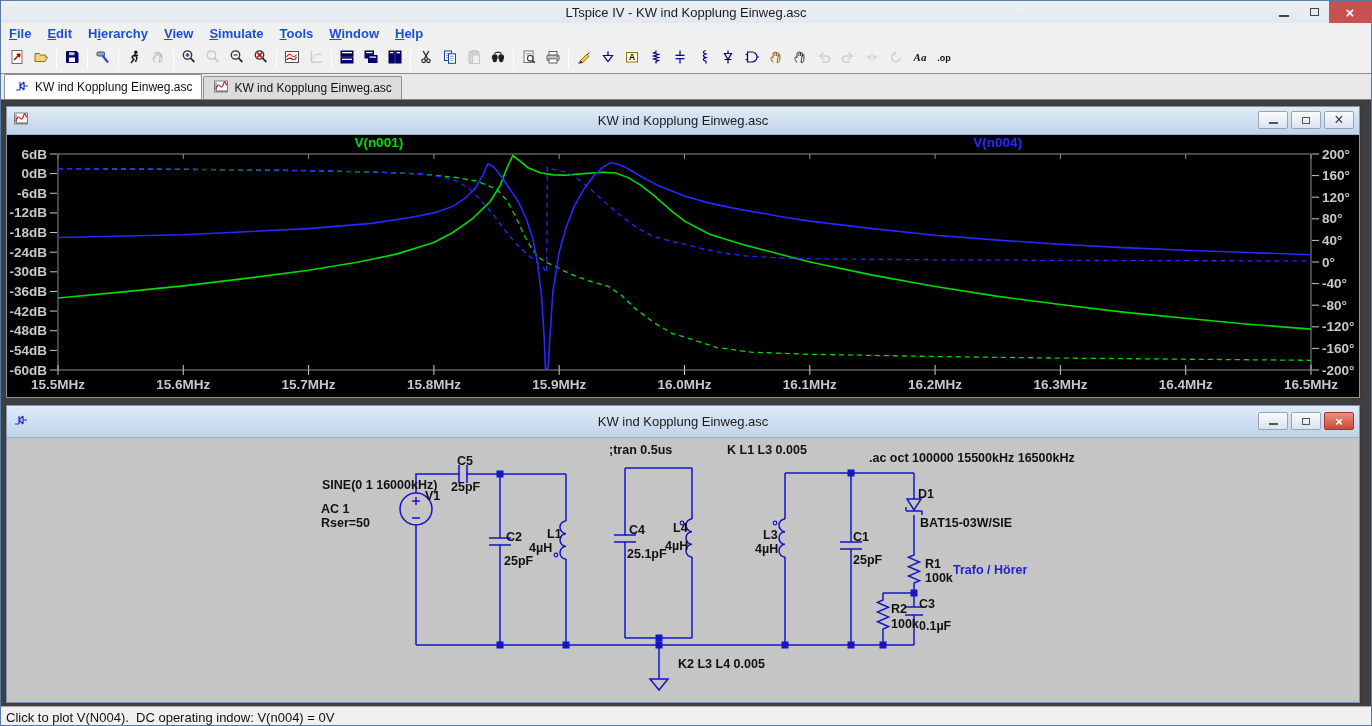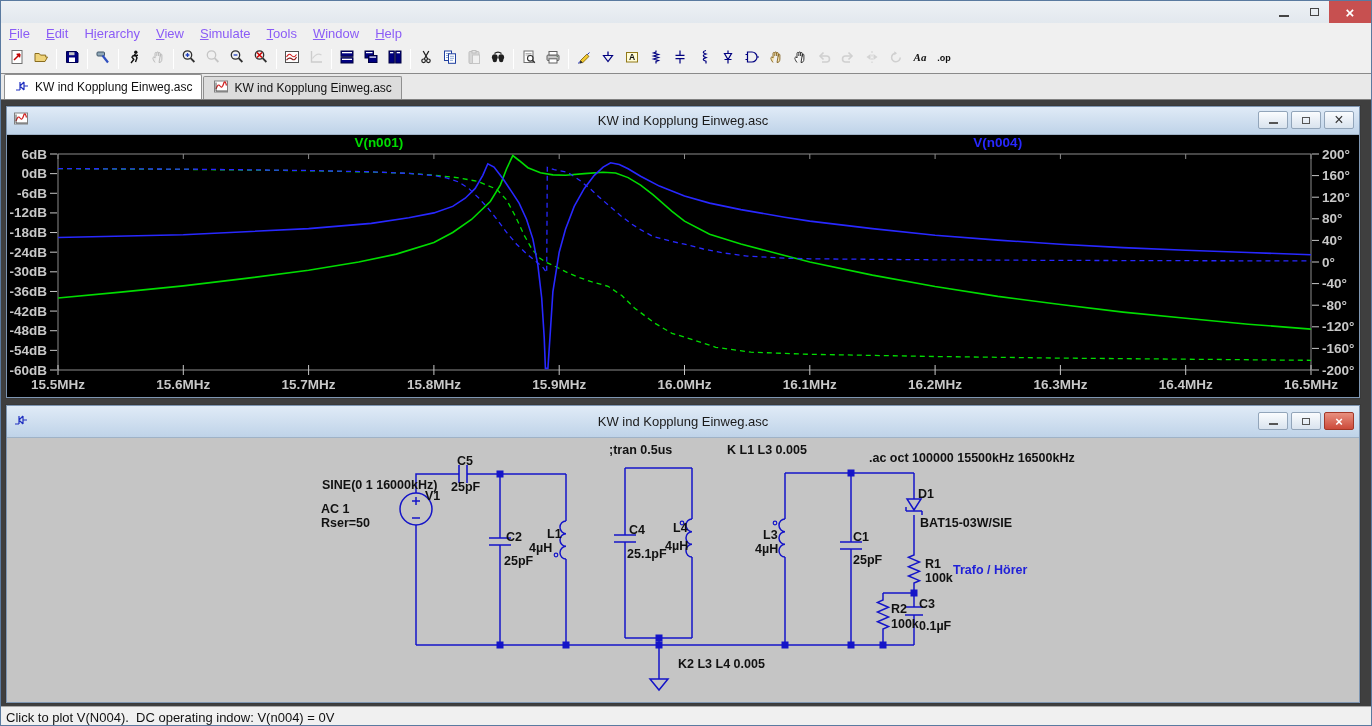--- a/index.html
+++ b/index.html
@@ -9,21 +9,21 @@
   
   .titlebar{height:22px;background:linear-gradient(#EDF1F5,#E2E8EE);display:flex;align-items:center;position:relative;justify-content:flex-end;}
   .titlebar .apptitle{position:absolute;left:0;right:0;text-align:center;font-size:13px;color:#1a1a1a;}
   .applogo{width:18px;height:16px;margin-left:4px;z-index:2;}
   .winbtns{position:absolute;right:0;top:0;height:22px;display:flex;z-index:2;}
   .wbtn{width:30px;height:22px;display:flex;align-items:center;justify-content:center;color:#333;font-size:13px;}
   .wbtn .g-min{width:10px;border-bottom:2px solid #444;margin-top:7px;}
   .wbtn .g-max{width:9px;height:8px;border:1px solid #444;}
   .wbtn.close{background:#C75050;color:#fff;font-size:15px;font-weight:bold;width:42px;}
   
-  .menubar{height:22px;background:#F0F0F0;display:flex;align-items:center;font-size:13px;color:#8b5cf6;}
+  .menubar{height:22px;background:#F0F0F0;display:flex;align-items:center;font-size:13px;color:#1d4ed8;font-weight:bold;}
   .menuitem{padding:0 8px;line-height:22px;cursor:default;}
   .menuitem u{text-decoration:underline;}
   
   .toolbar{height:29px;background:#F0F0F0;display:flex;align-items:center;padding-left:4px;border-bottom:1px solid #8a8a8a;}
   .tbtn{width:24px;height:24px;display:flex;align-items:center;justify-content:center;}
   .tbtn.gray{filter:grayscale(1) opacity(0.45);}
   .tsep{width:1px;height:20px;background:#9a9a9a;margin:0 3px;border-right:1px solid #fff;}
   
   .tabbar{height:26px;background:#E9E9E9;display:flex;align-items:flex-end;padding-left:3px;border-bottom:1px solid #808080;}
   .tab{height:23px;display:flex;align-items:center;gap:5px;padding:0 9px;font-size:12px;color:#111;
@@ -52,20 +52,21 @@
 </style>
 </head>
 <body>
 
 <div id="app">
   <div class="titlebar">
     <svg class="applogo" viewBox="0 0 18 16">
       <rect x="0.5" y="1" width="17" height="14" fill="#D9D9D9" stroke="#8A8A8A"></rect>
       <text x="9" y="12" font-size="11" font-weight="bold" font-style="italic" text-anchor="middle" fill="#A01010" font-family="Liberation Serif,serif">LT</text>
     </svg>
+    <span class="apptitle">LTspice IV - KW ind Kopplung Einweg.asc</span>
     <div class="winbtns">
       <div class="wbtn">
           <span class="g-min"></span>
         </div>
       <div class="wbtn">
           <span class="g-max"></span>
         </div>
       <div class="wbtn close">×</div>
     </div>
   </div>

